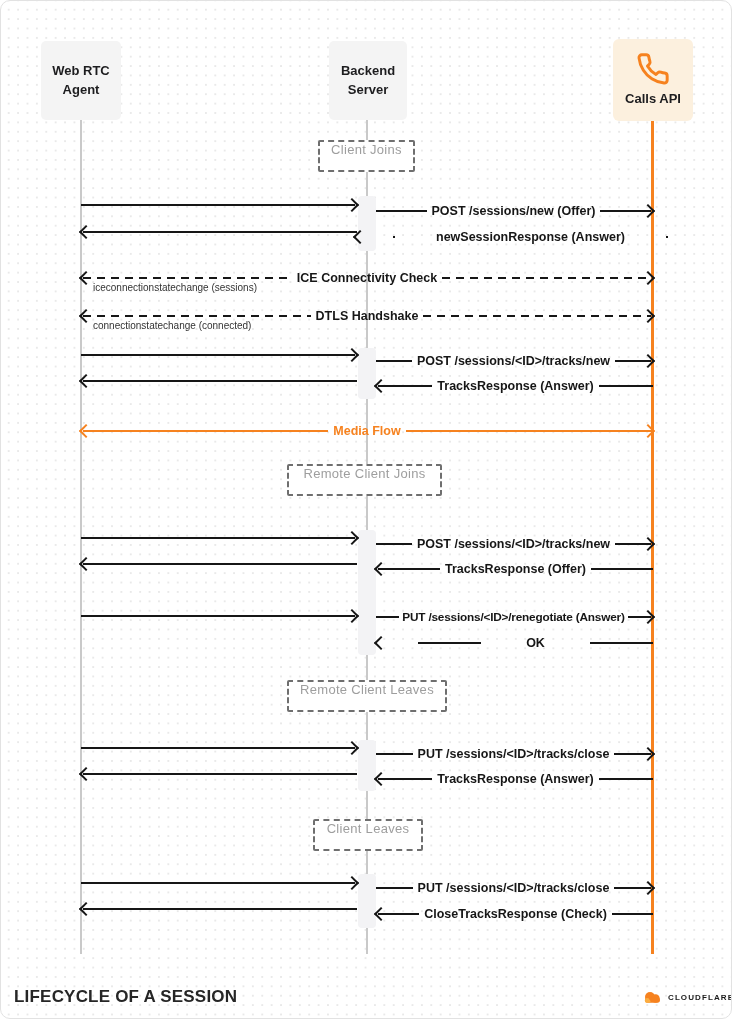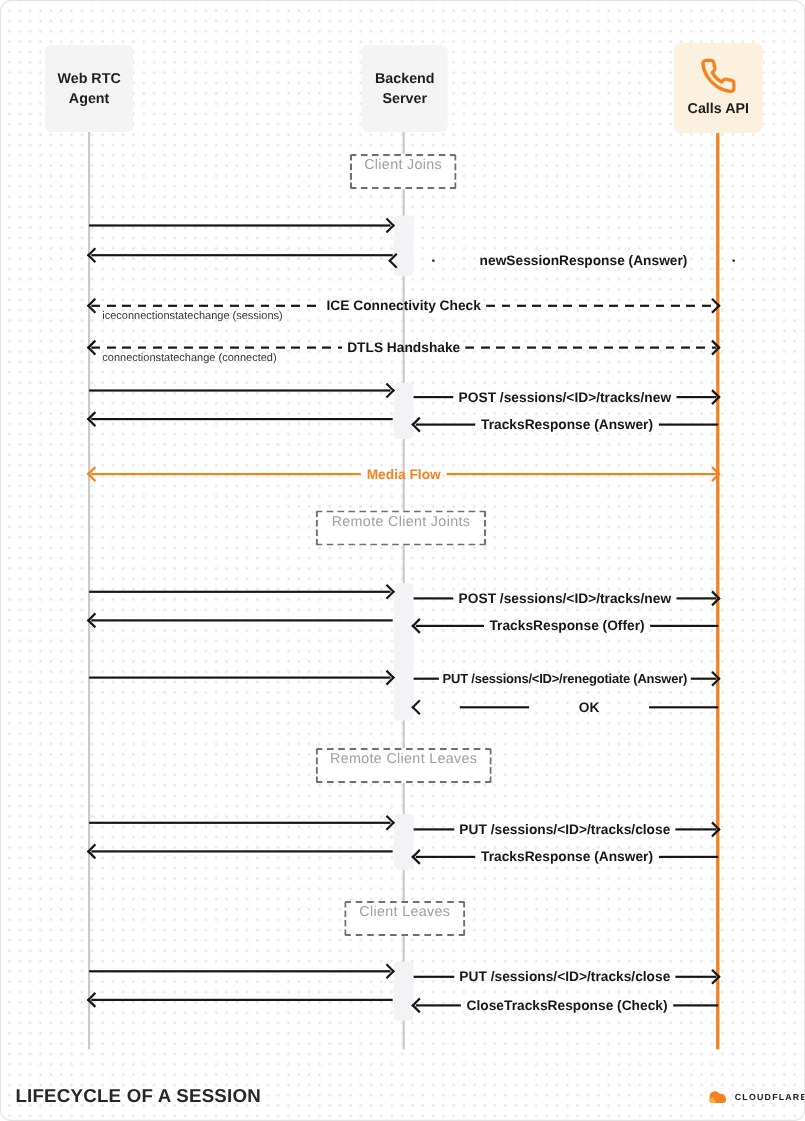--- a/index.html
+++ b/index.html
@@ -78,30 +78,36 @@
     <svg class="phone-svg" width="34" height="34" viewBox="0 0 24 24" fill="none" stroke="#f6821f" stroke-width="2.1" stroke-linecap="round" stroke-linejoin="round">
       <path d="M22 16.92v3a2 2 0 0 1-2.18 2 19.79 19.79 0 0 1-8.63-3.07 19.5 19.5 0 0 1-6-6 19.79 19.79 0 0 1-3.07-8.67A2 2 0 0 1 4.11 2h3a2 2 0 0 1 2 1.72 12.84 12.84 0 0 0 .7 2.81 2 2 0 0 1-.45 2.11L8.09 9.91a16 16 0 0 0 6 6l1.27-1.27a2 2 0 0 1 2.11-.45 12.84 12.84 0 0 0 2.81.7A2 2 0 0 1 22 16.92z"></path>
     </svg>
     <span class="aline">Calls API</span>
   </div>
 
   <div class="phase" style="left:317px;top:139px;width:97px;height:32px;">
     <span>Client Joins</span>
   </div>
   <div class="phase" style="left:286px;top:463px;width:155px;height:32px;">
-    <span>Remote Client Joints</span>
+    <span>Remote Client Joins</span>
   </div>
   <div class="phase" style="left:286px;top:679px;width:160px;height:32px;">
     <span>Remote Client Leaves</span>
   </div>
   <div class="phase" style="left:312px;top:818px;width:110px;height:32px;">
     <span>Client Leaves</span>
   </div>
 
   <div class="seg" style="left:80px;top:195px;width:276px;">
+    <div class="line"></div>
+      <span class="ch ch-r"></span>
+  </div>
+  <div class="seg" style="left:375px;top:201px;width:277px;">
+    <div class="line"></div>
+    <span class="mlabel">POST /sessions/new (Offer)</span>
     <div class="line"></div>
       <span class="ch ch-r"></span>
   </div>
 
   <div class="seg" style="left:80px;top:222px;width:276px;">
     <span class="ch ch-l"></span>
       <div class="line"></div>
   </div>
   <div class="seg" style="left:354px;top:227px;width:277px;gap:36px;">
     <span class="ch ch-l"></span>

